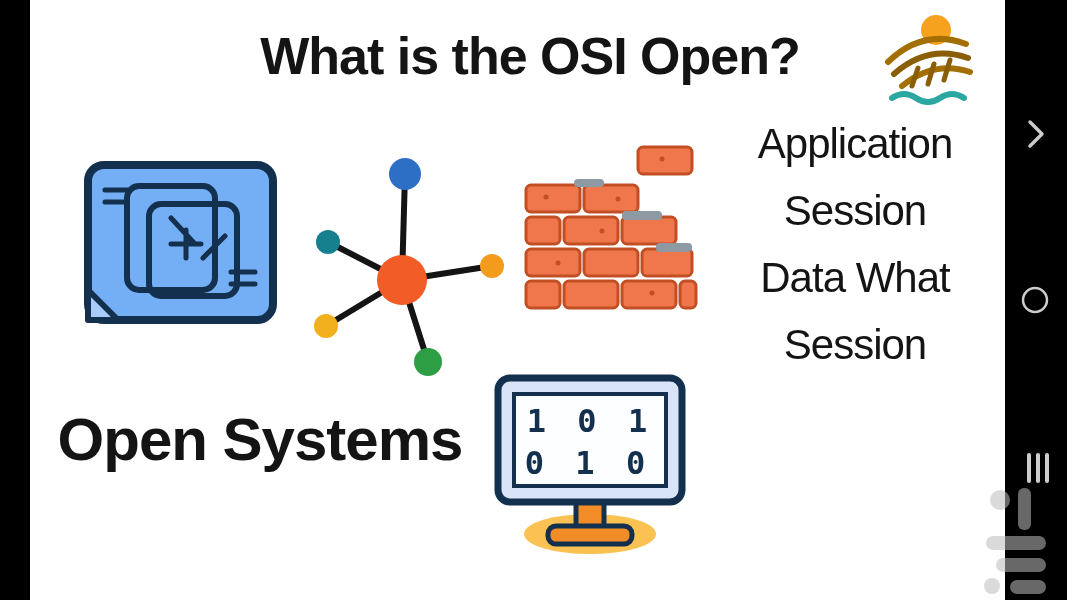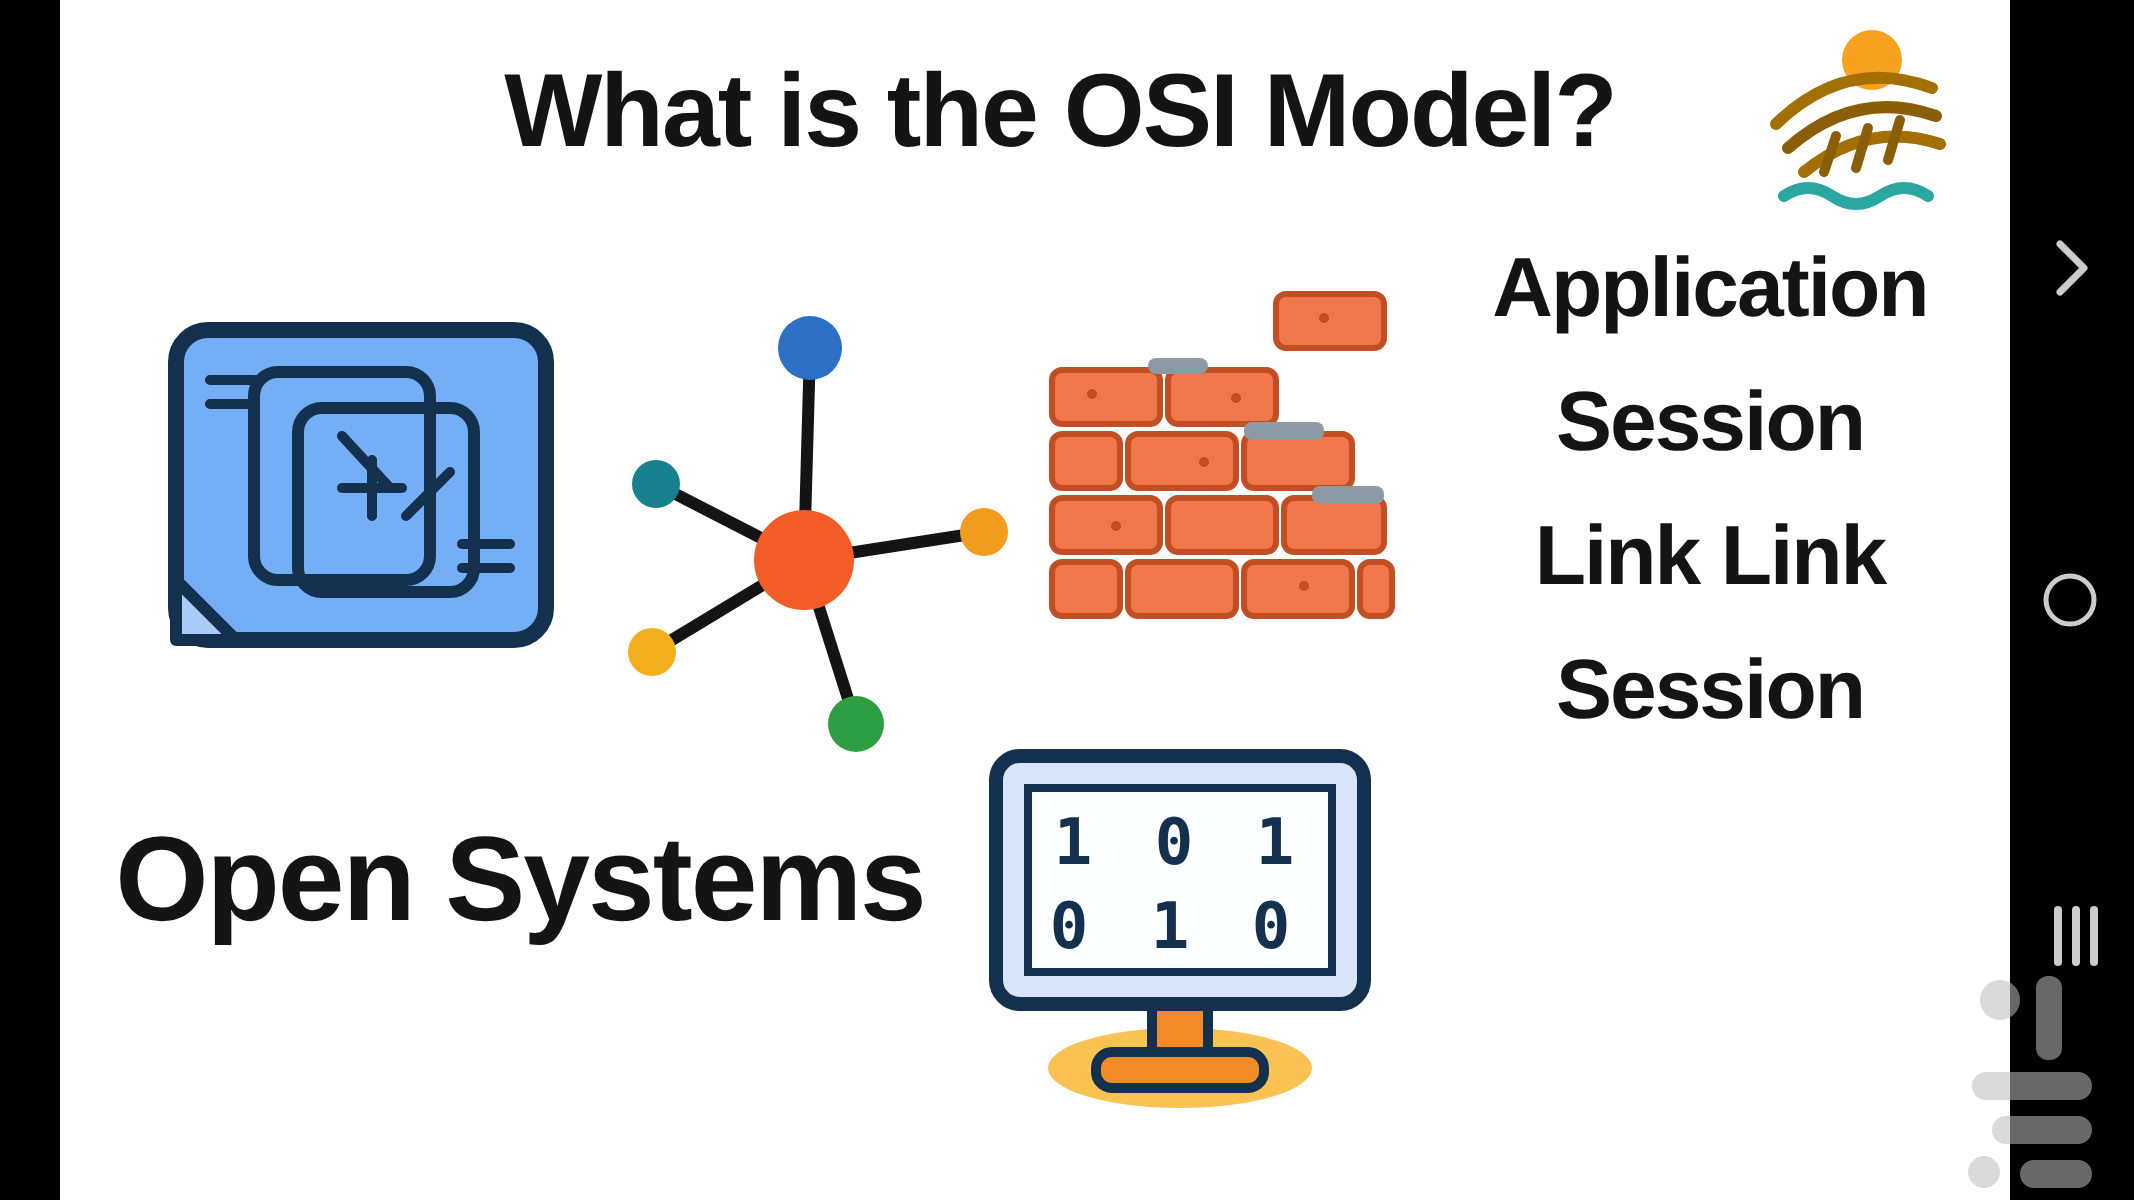--- a/index.html
+++ b/index.html
@@ -23,38 +23,38 @@
   .subtitle{
     left:20px;top:402px;width:420px;text-align:center;
     font-size:60px;font-weight:bold;color:#141414;line-height:76px;
     letter-spacing:-1px;
   }
   .layers{
     left:665px;top:110px;width:320px;display:flex;flex-direction:column;
   }
   .layer{
     height:67px;display:flex;align-items:center;justify-content:center;
-    font-size:42px;font-weight:bold;color:#141414;letter-spacing:-1px;
+    font-size:42px;font-weight:normal;color:#141414;letter-spacing:-1px;
     white-space:nowrap;
   }
   .navicon{color:#cccccc;display:flex;align-items:center;justify-content:center;}
   .watermark{opacity:.55;}
   svg{display:block;}
 </style>
 </head>
 <body>
 
 <div class="screen">
 
   <div class="abs bar left"></div>
   <div class="abs bar right"></div>
 
   <div class="content">
 
-    <div class="abs title">What is the OSI Model?</div>
+    <div class="abs title">What is the OSI Open?</div>
 
     <div class="abs" style="left:848px;top:10px;">
       <svg width="100" height="100" viewBox="0 0 100 100">
         <circle cx="58" cy="20" r="15" fill="#F6A21E"></circle>
         <path d="M10 52 Q 45 18 88 34" stroke="#A36F00" stroke-width="6" fill="none" stroke-linecap="round"></path>
         <path d="M16 64 Q 50 34 90 48" stroke="#8A5E06" stroke-width="6" fill="none" stroke-linecap="round"></path>
         <path d="M24 76 Q 56 50 92 62" stroke="#A36F00" stroke-width="6" fill="none" stroke-linecap="round"></path>
         <path d="M34 76 L 40 58 M50 74 L 56 54 M66 70 L 72 50" stroke="#8A5E06" stroke-width="5" fill="none" stroke-linecap="round"></path>
         <path d="M14 88 Q 26 80 38 88 T 62 88 T 86 88" stroke="#2AA7A0" stroke-width="6" fill="none" stroke-linecap="round"></path>
       </svg>
@@ -136,21 +136,21 @@
       </svg>
     </div>
 
     <div class="abs subtitle">
       <div>Open Systems</div>
     </div>
 
     <div class="abs layers">
       <div class="layer">Application</div>
       <div class="layer">Session</div>
-      <div class="layer">Link Link</div>
+      <div class="layer">Data What</div>
       <div class="layer">Session</div>
     </div>
 
   </div>
 
   <div class="abs navicon" style="left:1022px;top:116px;width:28px;height:36px;">
     <svg width="22" height="32" viewBox="0 0 22 32">
       <polyline points="5,4 17,16 5,28" fill="none" stroke="#cccccc" stroke-width="3.5" stroke-linecap="round" stroke-linejoin="round"></polyline>
     </svg>
   </div>

